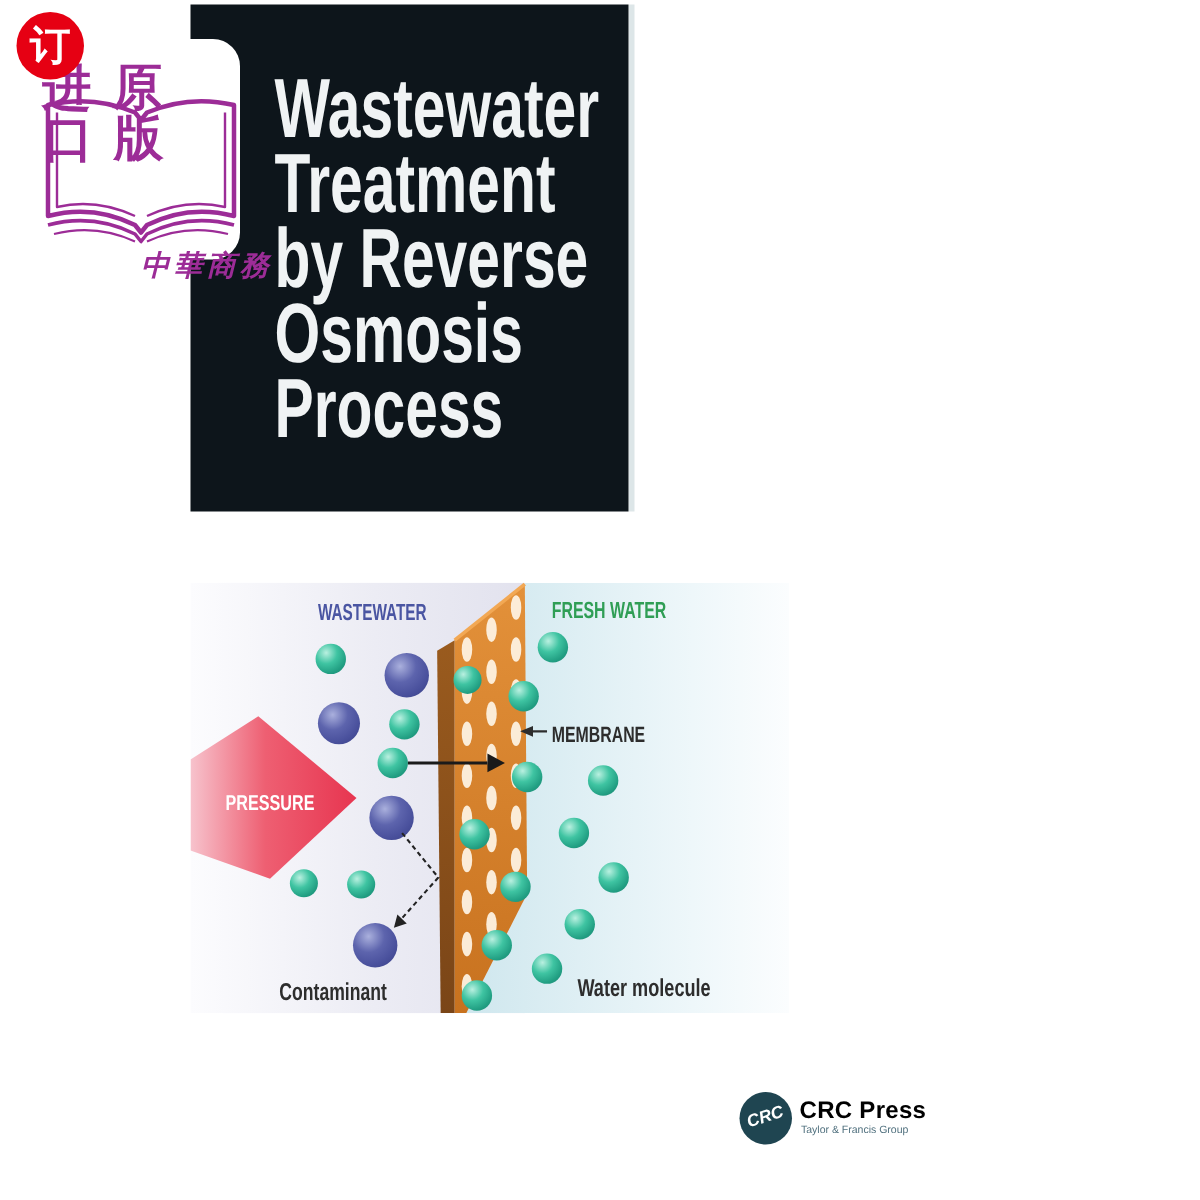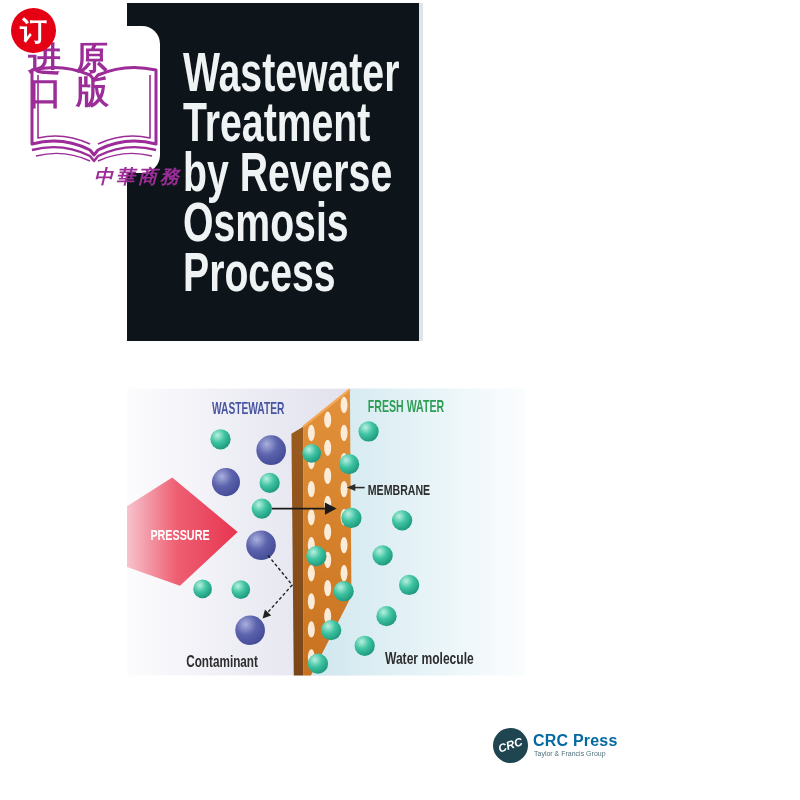--- a/index.html
+++ b/index.html
@@ -36,21 +36,21 @@
   .stamp-script{position:absolute;left:52px;top:138px;width:92px;color:#9c2c97;
                 font-size:19px;font-style:italic;font-weight:bold;letter-spacing:3px;
                 font-family:"DejaVu Serif",serif;white-space:nowrap;margin-left:40px;}
 
   
   .publisher{position:absolute;left:488px;top:727px;}
   .crc-circle{position:absolute;left:5px;top:1px;width:35px;height:35px;border-radius:50%;
               background:#1f4551;color:#fff;text-align:center;}
   .crc-circle span{display:inline-block;font-size:11.5px;font-weight:bold;font-style:italic;
                    line-height:35px;transform:rotate(-18deg);}
-  .crc-name{position:absolute;left:45px;top:5px;color:#0369a1;font-size:16px;font-weight:bold;
+  .crc-name{position:absolute;left:45px;top:5px;color:#000000;font-size:16px;font-weight:bold;
             letter-spacing:0.2px;white-space:nowrap;}
   .crc-tagline{position:absolute;left:46px;top:23px;color:#50707e;font-size:7px;white-space:nowrap;}
 
   svg text{font-family:"Liberation Sans",sans-serif;font-weight:bold;}
 </style>
 </head>
 <body>
 
 <div class="cover">
 

